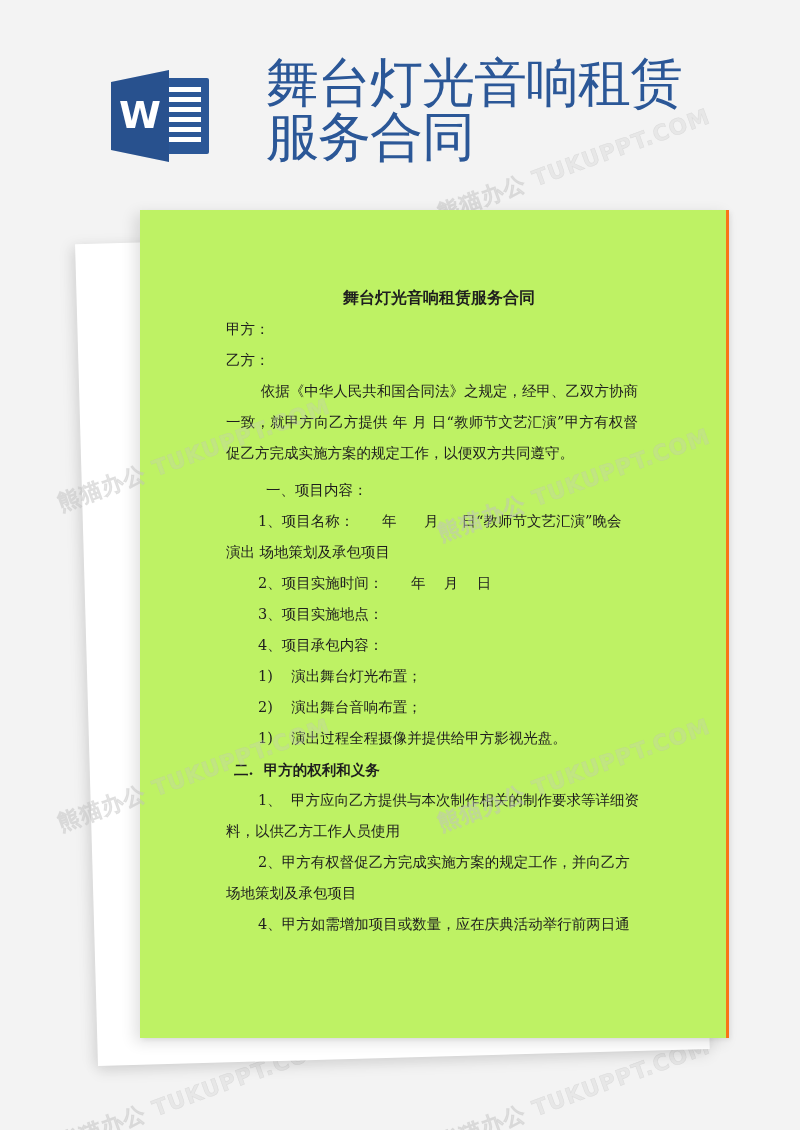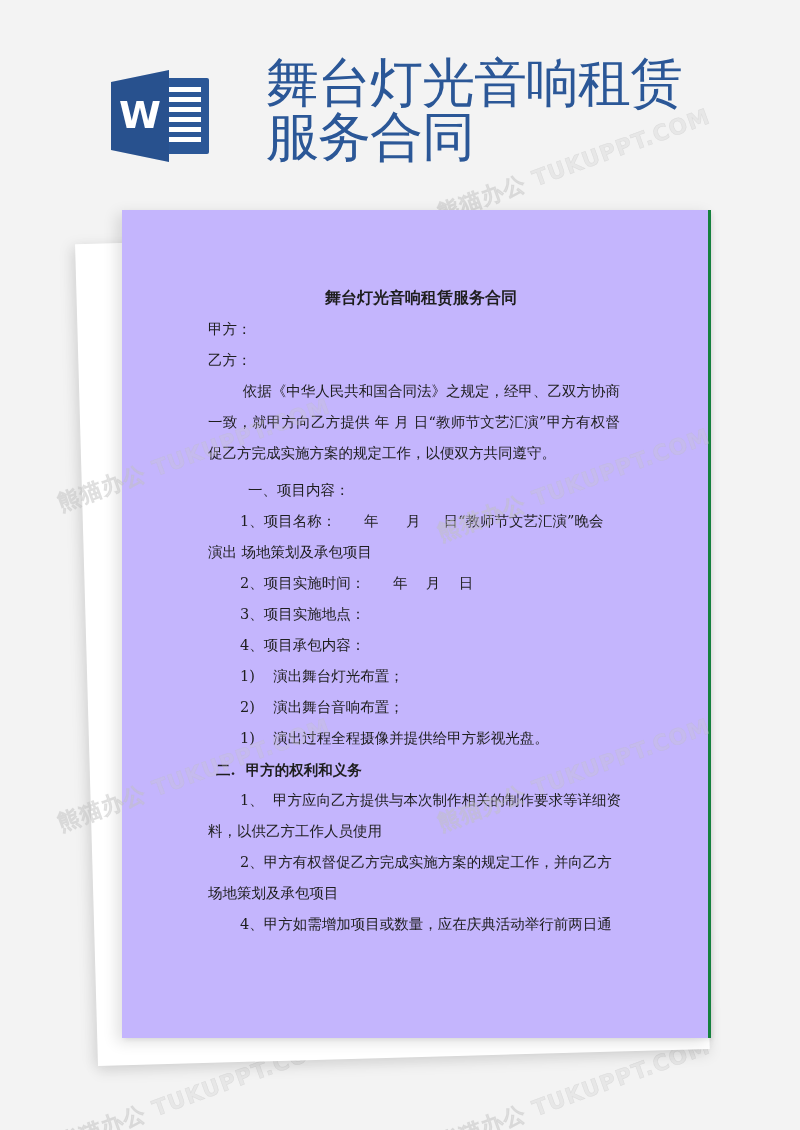--- a/index.html
+++ b/index.html
@@ -46,27 +46,27 @@
       height: 822px;
       background: #ffffff;
       transform: rotate(-1.6deg);
       transform-origin: left bottom;
       box-shadow: 0 6px 14px rgba(0,0,0,0.10), -6px 0 14px rgba(0,0,0,0.06);
     }
 
     
     .main-page {
       position: absolute;
-      left: 122px;
+      left: 140px;
       top: 210px;
       width: 586px;
       height: 828px;
-      background: #c4b5fd;
+      background: #bef264;
       box-shadow: -5px 4px 14px rgba(0,0,0,0.12), 2px 2px 4px rgba(0,0,0,0.06);
-      border-right: 3px solid #15803d;
+      border-right: 3px solid #f97316;
     }
 
     .doc {
       position: absolute;
       left: 86px;
       top: 72px;
       width: 412px;
       color: #1e1e1e;
       font-size: 14.5px;
       line-height: 31px;

